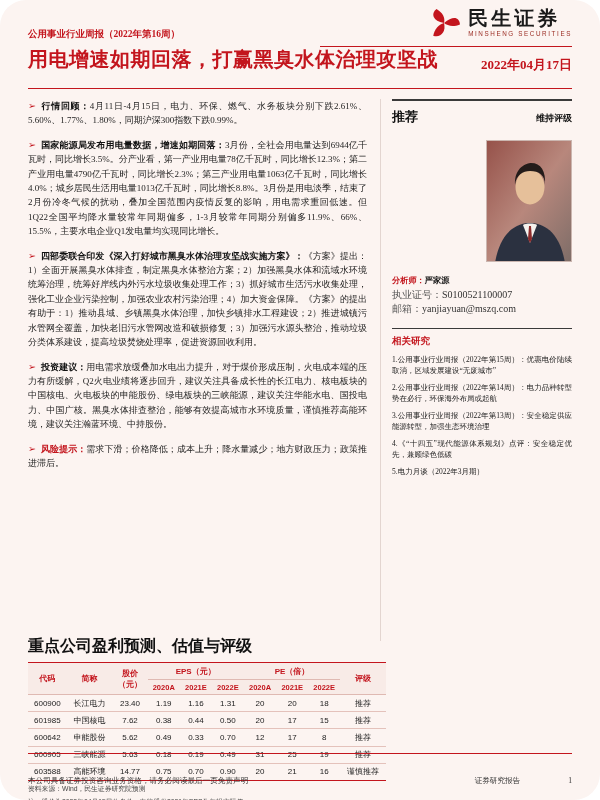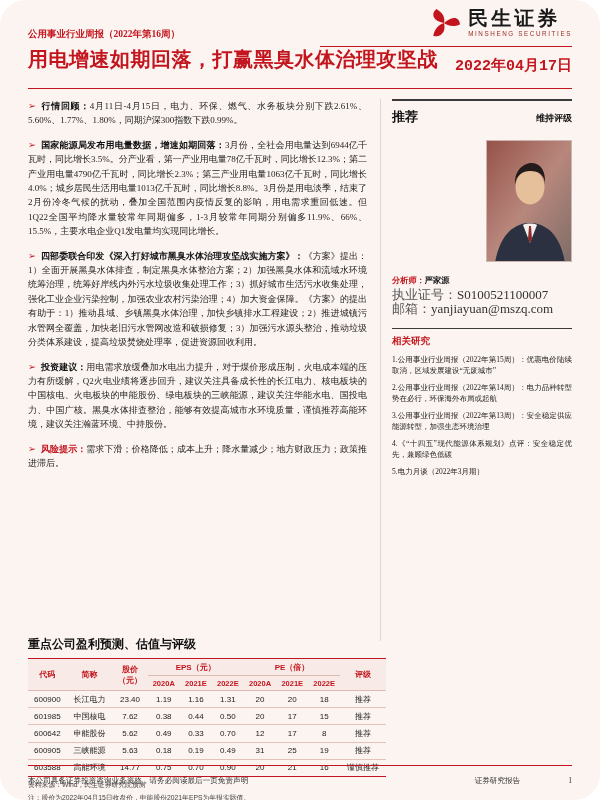--- a/index.html
+++ b/index.html
@@ -18,54 +18,54 @@
   }
   
   .header{position:relative;height:88px;margin:0 28px;}
   .series{position:absolute;left:0;top:28px;color:var(--red);font-weight:bold;font-size:9.5px;}
   .title{position:absolute;left:0;top:46px;margin:0;color:var(--red);font-weight:bold;font-size:20px;letter-spacing:.5px;white-space:nowrap;}
   .logo{position:absolute;right:0;top:8px;display:flex;align-items:flex-start;gap:7px;}
   .logo-text{display:flex;flex-direction:column;line-height:1;}
   .brand-cn{font-size:20px;font-weight:bold;color:#1a1a1a;letter-spacing:3px;}
   .brand-en{font-size:6.3px;letter-spacing:1.6px;color:#9b2c23;margin-top:3px;font-family:"Liberation Sans",sans-serif;}
   .date-rule{position:absolute;right:0;top:46px;width:252px;border-top:1.5px solid var(--red);}
-  .date{position:absolute;right:0;top:56px;color:var(--red);font-weight:bold;font-size:15px;font-family:Liberation Mono, monospace;}
+  .date{position:absolute;right:0;top:56px;color:var(--red);font-weight:bold;font-size:13px;}
   .header-rule{margin:0 28px;border-top:1.6px solid var(--red);}
   
   .body{display:flex;margin:10px 28px 0;min-height:542px;align-items:stretch;}
   .main{width:352px;padding-right:13px;}
   .sidebar{flex:1;border-left:1px solid #e3d5d0;padding-left:11px;}
   .section{font-size:9px;line-height:14.4px;text-align:justify;margin:0 0 10px;}
   .bullet{color:var(--red);margin-right:5px;font-size:9.5px;}
   .sec-head{font-weight:bold;color:#111;}
   .sec-head.red{color:var(--red);}
   
   .rating-row{border-top:2px solid #3a3a3a;padding-top:7px;display:flex;justify-content:space-between;align-items:baseline;}
   .rating-label{font-size:13px;font-weight:bold;color:#111;}
   .rating-status{font-size:9px;font-weight:bold;color:#111;}
   .photo{width:86px;height:122px;margin:14px 0 0 auto;position:relative;overflow:hidden;border:1px solid #cbb6b0;}
   .analyst{margin-top:12px;font-size:8.2px;line-height:14px;}
   .an-role{color:var(--red);font-weight:bold;}
   .an-name{font-weight:bold;color:#111;}
-  .an-sub{color:#555;font-size:13px;}
+  .an-sub{color:#555;font-size:10px;}
   .an-sub b{color:#333;font-weight:normal;}
   .related{margin-top:12px;}
   .related-title{border-top:1.5px solid #3a3a3a;padding-top:6px;color:var(--red);font-weight:bold;font-size:9.5px;margin-bottom:6px;}
   .related-item{font-size:7.5px;line-height:11px;color:#222;margin-bottom:6px;text-align:justify;}
   
   .table-block{position:absolute;left:28px;top:636px;width:358px;}
-  .table-title{font-size:12px;font-weight:bold;color:#111;margin-bottom:5px;}
+  .table-title{font-size:16px;font-weight:bold;color:#111;margin-bottom:5px;}
   table{width:100%;border-collapse:collapse;font-size:8px;border-top:1.6px solid var(--red);border-bottom:1.6px solid var(--red);font-family:"Liberation Sans",sans-serif;}
   thead th{color:var(--red);font-weight:bold;background:#f8ebe7;padding:2.5px 1px;border-bottom:.8px solid #dfb9b2;}
   thead tr:last-child th{font-size:7.5px;}
   tbody td{padding:2.6px 1px;text-align:center;border-bottom:.6px solid #e4c2bb;color:#222;}
   tbody tr:last-child td{border-bottom:none;}
   .table-note{font-size:6.8px;color:#444;margin-top:3px;font-family:"Liberation Sans",sans-serif;}
   
-  .footer{position:absolute;left:28px;right:28px;bottom:14px;border-top:1.4px solid var(--red);padding-top:10px;display:flex;justify-content:space-between;font-size:7.6px;color:#333;}
+  .footer{position:absolute;left:28px;right:28px;bottom:14px;border-top:1.4px solid var(--red);padding-top:22px;display:flex;justify-content:space-between;font-size:7.6px;color:#333;}
   .footer-right{display:flex;gap:48px;}
 </style>
 </head>
 <body>
 
 <div class="page">
 
   <div class="header">
     <div class="series">公用事业行业周报（2022年第16周）</div>
     <h1 class="title">用电增速如期回落，打赢黑臭水体治理攻坚战</h1>

